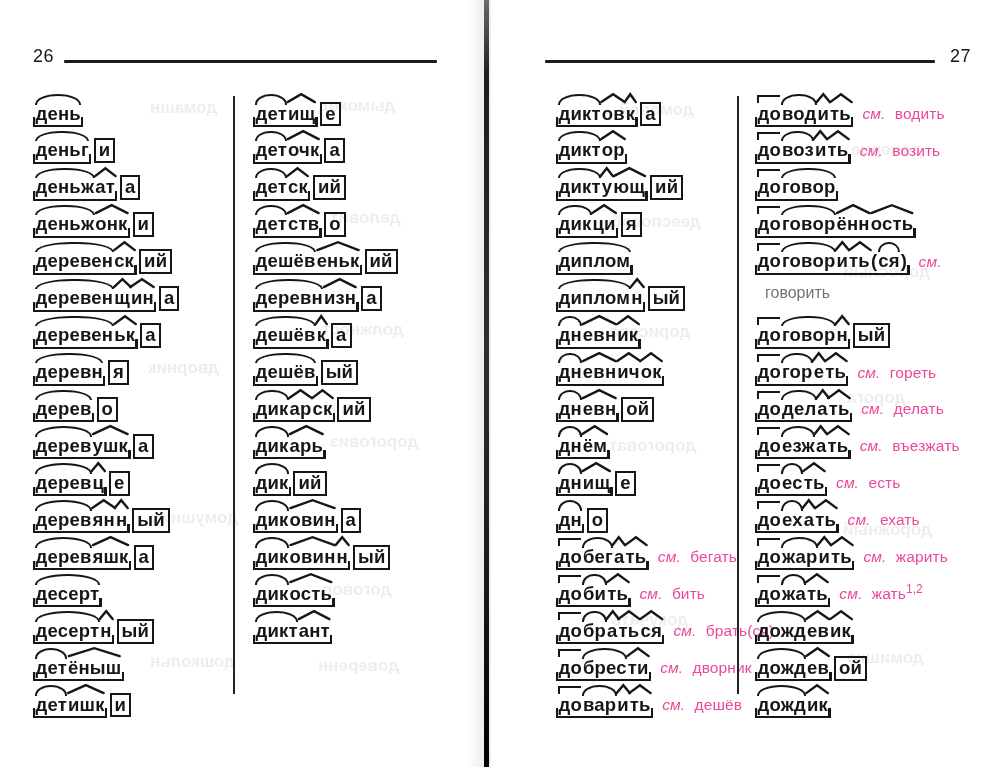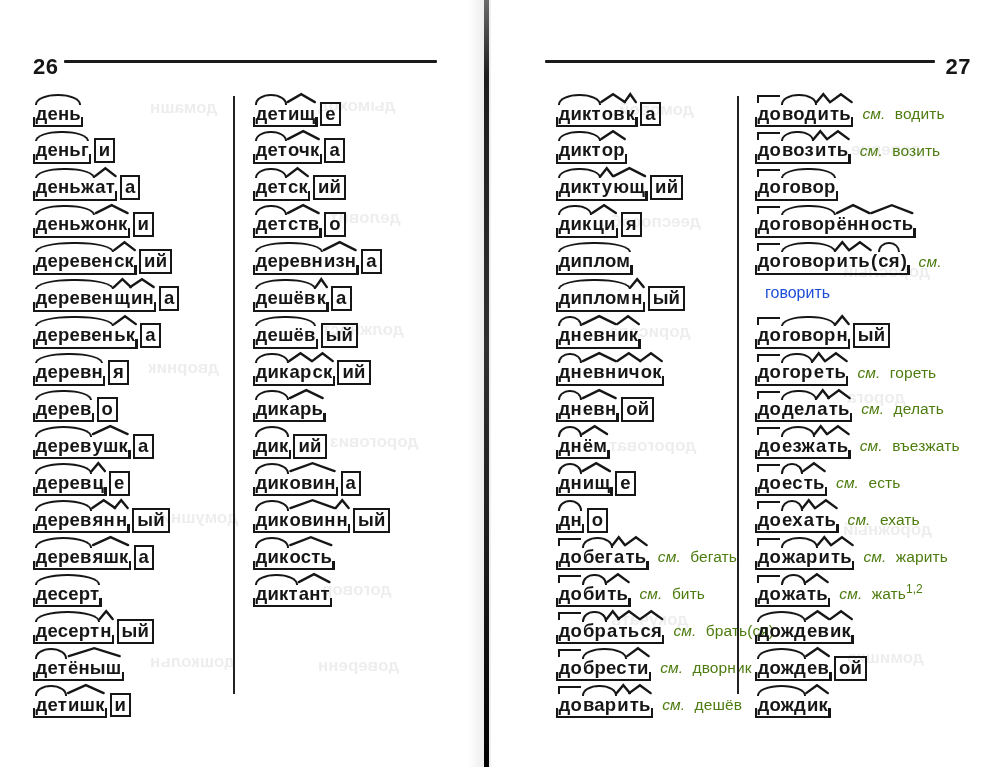--- a/index.html
+++ b/index.html
@@ -10,39 +10,39 @@
   .page-right{left:491px;width:494px;}
   
   .spine{position:absolute;left:484px;top:0;width:5px;height:767px;
          background:linear-gradient(180deg,#6a6a6a 0%,#1d1d1d 10%,#303030 45%,#1a1a1a 75%,#000 100%);}
   .spine-shade-l{position:absolute;left:468px;top:0;width:16px;height:767px;
          background:linear-gradient(90deg,rgba(0,0,0,0) 0%,rgba(0,0,0,0.07) 100%);}
   .spine-shade-r{position:absolute;left:489px;top:0;width:16px;height:767px;
          background:linear-gradient(90deg,rgba(0,0,0,0.07) 0%,rgba(0,0,0,0) 100%);}
   
   .pagehead{position:absolute;top:46px;left:0;right:0;height:26px;}
-  .pagenum{position:absolute;top:8px;font-weight:700;font-size:22px;letter-spacing:.5px;}
+  .pagenum{position:absolute;top:0;font-weight:400;font-size:18px;letter-spacing:.5px;}
   .page-left .pagenum{left:33px;}
   .page-right .pagenum{right:14px;}
   .headrule{position:absolute;top:14px;height:2.6px;background:#1b1b1b;border-radius:1px;}
   .page-left .headrule{left:64px;right:49px;}
   .page-right .headrule{left:54px;right:50px;}
   
   .cols{position:absolute;top:90px;left:0;right:0;bottom:0;}
   .col{position:absolute;top:0;}
   .p0c0{left:33px;width:200px;}
   .p0c1{left:253px;width:216px;}
   .p1c0{left:33px;width:199px;margin-left:32px;}
   .p1c1{left:264px;width:224px;}
   .coldiv{position:absolute;top:6px;height:598px;width:1.6px;background:#222;}
   .p0div{left:233px;}
   .p1div{left:246px;}
   
   .entry{height:36.95px;display:flex;align-items:flex-end;white-space:nowrap;overflow:visible;}
-  .entry.cont{align-items:center;font-weight:400;font-size:16px;color:#1d4ed8;padding-left:10px;text-align:right;}
+  .entry.cont{align-items:center;font-weight:400;font-size:16px;color:#737373;padding-left:10px;text-align:right;}
   .word{position:relative;display:inline-block;white-space:nowrap;
         font-weight:700;font-size:18.5px;line-height:1.05;letter-spacing:.2px;}
   .stem{display:inline-block;position:relative;border-bottom:2.4px solid #161616;
         padding:1px 2px 2px 2px;white-space:nowrap;}
   .stem::before,.stem::after{content:'';position:absolute;bottom:0;width:2.4px;height:7.5px;background:#161616;}
   .stem::before{left:0;}
   .stem::after{right:0;}
   .seg{position:relative;display:inline-block;padding:0 .5px;}
   
   .m-r::before{content:'';position:absolute;left:0;right:0;top:-9.5px;height:8.5px;
@@ -51,21 +51,21 @@
   
   .m-p::before{content:'';position:absolute;left:0;right:1px;top:-8.5px;height:6px;
         border-top:2.4px solid #161616;border-left:2.4px solid #161616;}
   
   .tent{position:absolute;left:-1px;top:-10.5px;width:calc(100% + 2px);height:9.5px;overflow:visible;}
   .tent path{fill:none;stroke:#161616;stroke-width:2.4;vector-effect:non-scaling-stroke;stroke-linecap:round;}
   
   .end{display:inline-block;border:2.4px solid #161616;padding:0 3px 1px 3px;margin-left:2.5px;line-height:1.08;}
   
   .ref{align-self:flex-end;margin-left:9px;padding-bottom:4px;font-weight:400;
-       font-size:15.5px;letter-spacing:.1px;color:#4d7c0f;}
+       font-size:15.5px;letter-spacing:.1px;color:#ec4899;}
   .ref i{font-style:italic;margin-right:5px;}
   .ref sup{font-size:12px;vertical-align:super;letter-spacing:0;}
   
   .ghosts{position:absolute;inset:0;pointer-events:none;}
   .ghost{position:absolute;transform:scaleX(-1);font-weight:700;font-size:17px;color:#2a2a2a;
          opacity:0.08;filter:blur(0.7px);white-space:nowrap;}
 </style>
 </head>
 <body>
 
@@ -186,20 +186,25 @@
             <span class="word"><span class="stem"><span class="seg m-r">дет</span><span class="seg m-s">ск<svg class="tent" viewBox="0 0 40 12" preserveAspectRatio="none">
                     <path d="M2 11.5 L20 1.5 L38 11.5"></path>
                   </svg></span></span><span class="end">ий</span></span>
           </div>
           <div class="entry">
             <span class="word"><span class="stem"><span class="seg m-r">дет</span><span class="seg m-s">ств<svg class="tent" viewBox="0 0 40 12" preserveAspectRatio="none">
                     <path d="M2 11.5 L20 1.5 L38 11.5"></path>
                   </svg></span></span><span class="end">о</span></span>
           </div>
           <div class="entry">
+            <span class="word"><span class="stem"><span class="seg m-r">дешёв</span><span class="seg m-s">еньк<svg class="tent" viewBox="0 0 40 12" preserveAspectRatio="none">
+                    <path d="M2 11.5 L20 1.5 L38 11.5"></path>
+                  </svg></span></span><span class="end">ий</span></span>
+          </div>
+          <div class="entry">
             <span class="word"><span class="stem"><span class="seg m-r">деревн</span><span class="seg m-s">изн<svg class="tent" viewBox="0 0 40 12" preserveAspectRatio="none">
                     <path d="M2 11.5 L20 1.5 L38 11.5"></path>
                   </svg></span></span><span class="end">а</span></span>
           </div>
           <div class="entry">
             <span class="word"><span class="stem"><span class="seg m-r">дешёв</span><span class="seg m-s">к<svg class="tent" viewBox="0 0 40 12" preserveAspectRatio="none">
                     <path d="M2 11.5 L20 1.5 L38 11.5"></path>
                   </svg></span></span><span class="end">а</span></span>
           </div>
           <div class="entry">

